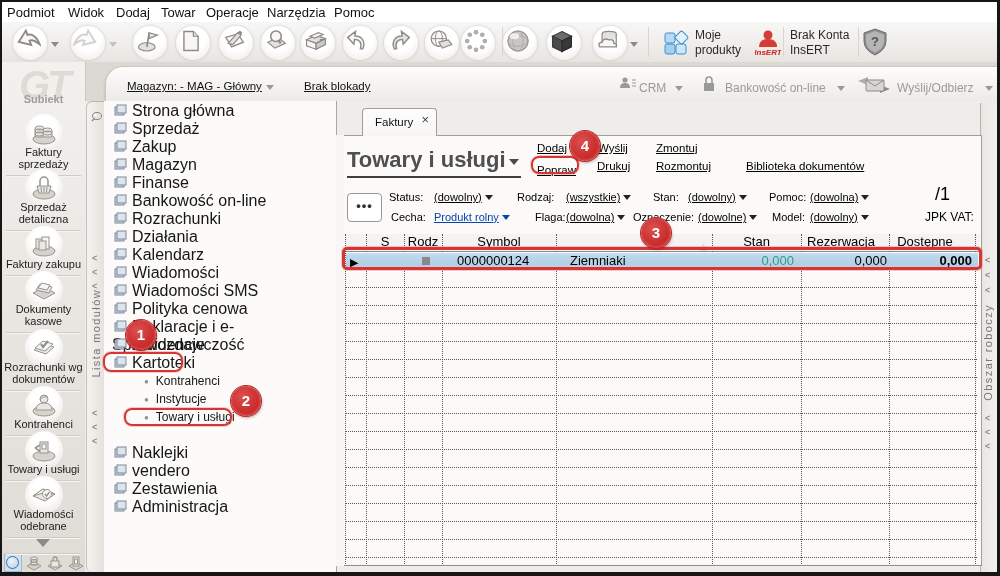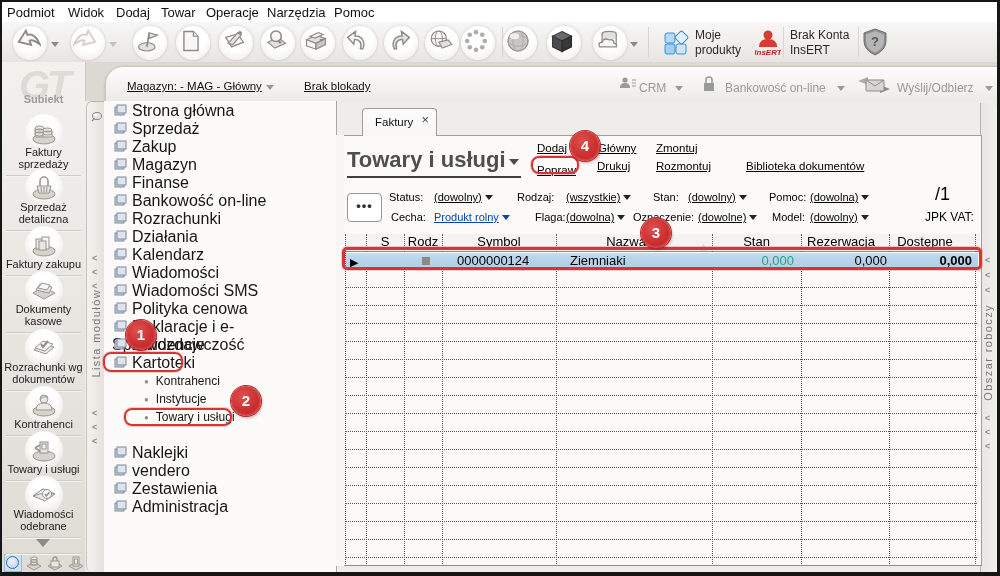--- a/index.html
+++ b/index.html
@@ -502,21 +502,21 @@
 </div>
 
 <div class="ab" style="left:336px;top:135px;width:8px;bottom:10px;background:#f8f7f5;z-index:1"></div>
 <div id="tab" class="ab">
     <span id="tabtext">Faktury</span>
     <span id="tabx">×</span>
   </div>
 <div id="content" class="ab">
  <div id="title">Towary i usługi<span class="tc"></span></div>
  <span class="link" style="left:193px;top:6px">Dodaj</span>
- <span class="link" style="left:254px;top:6px">Główny</span>
+ <span class="link" style="left:254px;top:6px">Wyślij</span>
  <span class="link" style="left:312px;top:6px">Zmontuj</span>
  <span class="link" style="left:193px;top:28px">Popraw</span>
  <span class="link" style="left:253px;top:24px">Drukuj</span>
  <span class="link" style="left:312px;top:24px">Rozmontuj</span>
  <span class="link" style="left:402px;top:24px">Biblioteka dokumentów</span>
  <div id="dots">•••</div>
  <span class="flabel" style="left:45px;top:55px">Status:</span>
  <span class="fval" style="left:90px;top:55px">(dowolny)<b></b></span>
  <span class="flabel" style="left:173px;top:55px">Rodzaj:</span>
  <span class="fval" style="left:222px;top:55px">(wszystkie)<b></b></span>
@@ -531,21 +531,20 @@
  <span class="fval" style="left:222px;top:75px">(dowolna)<b></b></span>
  <span class="flabel" style="left:289px;top:75px">Oznaczenie:</span>
  <span class="fval" style="left:354px;top:75px">(dowolne)<b></b></span>
  <span class="flabel" style="left:428px;top:75px">Model:</span>
  <span class="fval" style="left:466px;top:75px">(dowolny)<b></b></span>
  <span class="flabel" style="left:581px;top:74px;font-size:12px">JPK VAT:</span>
  <div id="hdr">
       <div class="hcell" style="left:21px;top:0;width:38px">S</div>
       <div class="hcell" style="left:59px;top:0;width:38px">Rodz</div>
       <div class="hcell" style="left:97px;top:0;width:114px">Symbol</div>
-      <div class="hcell" style="left:203px;top:0;width:156px">Nazwa</div>
       <div class="hcell" style="left:367px;top:0;width:89px">Stan</div>
       <div class="hcell" style="left:452px;top:0;width:88px">Rezerwacja</div>
       <div class="hcell" style="left:537px;top:0;width:86px">Dostępne</div>
     </div>
  <div id="grid">
       <div class="vline" style="left:1px"></div>
       <div class="vline" style="left:22px"></div>
       <div class="vline" style="left:60px"></div>
       <div class="vline" style="left:98px"></div>
       <div class="vline" style="left:212px"></div>

